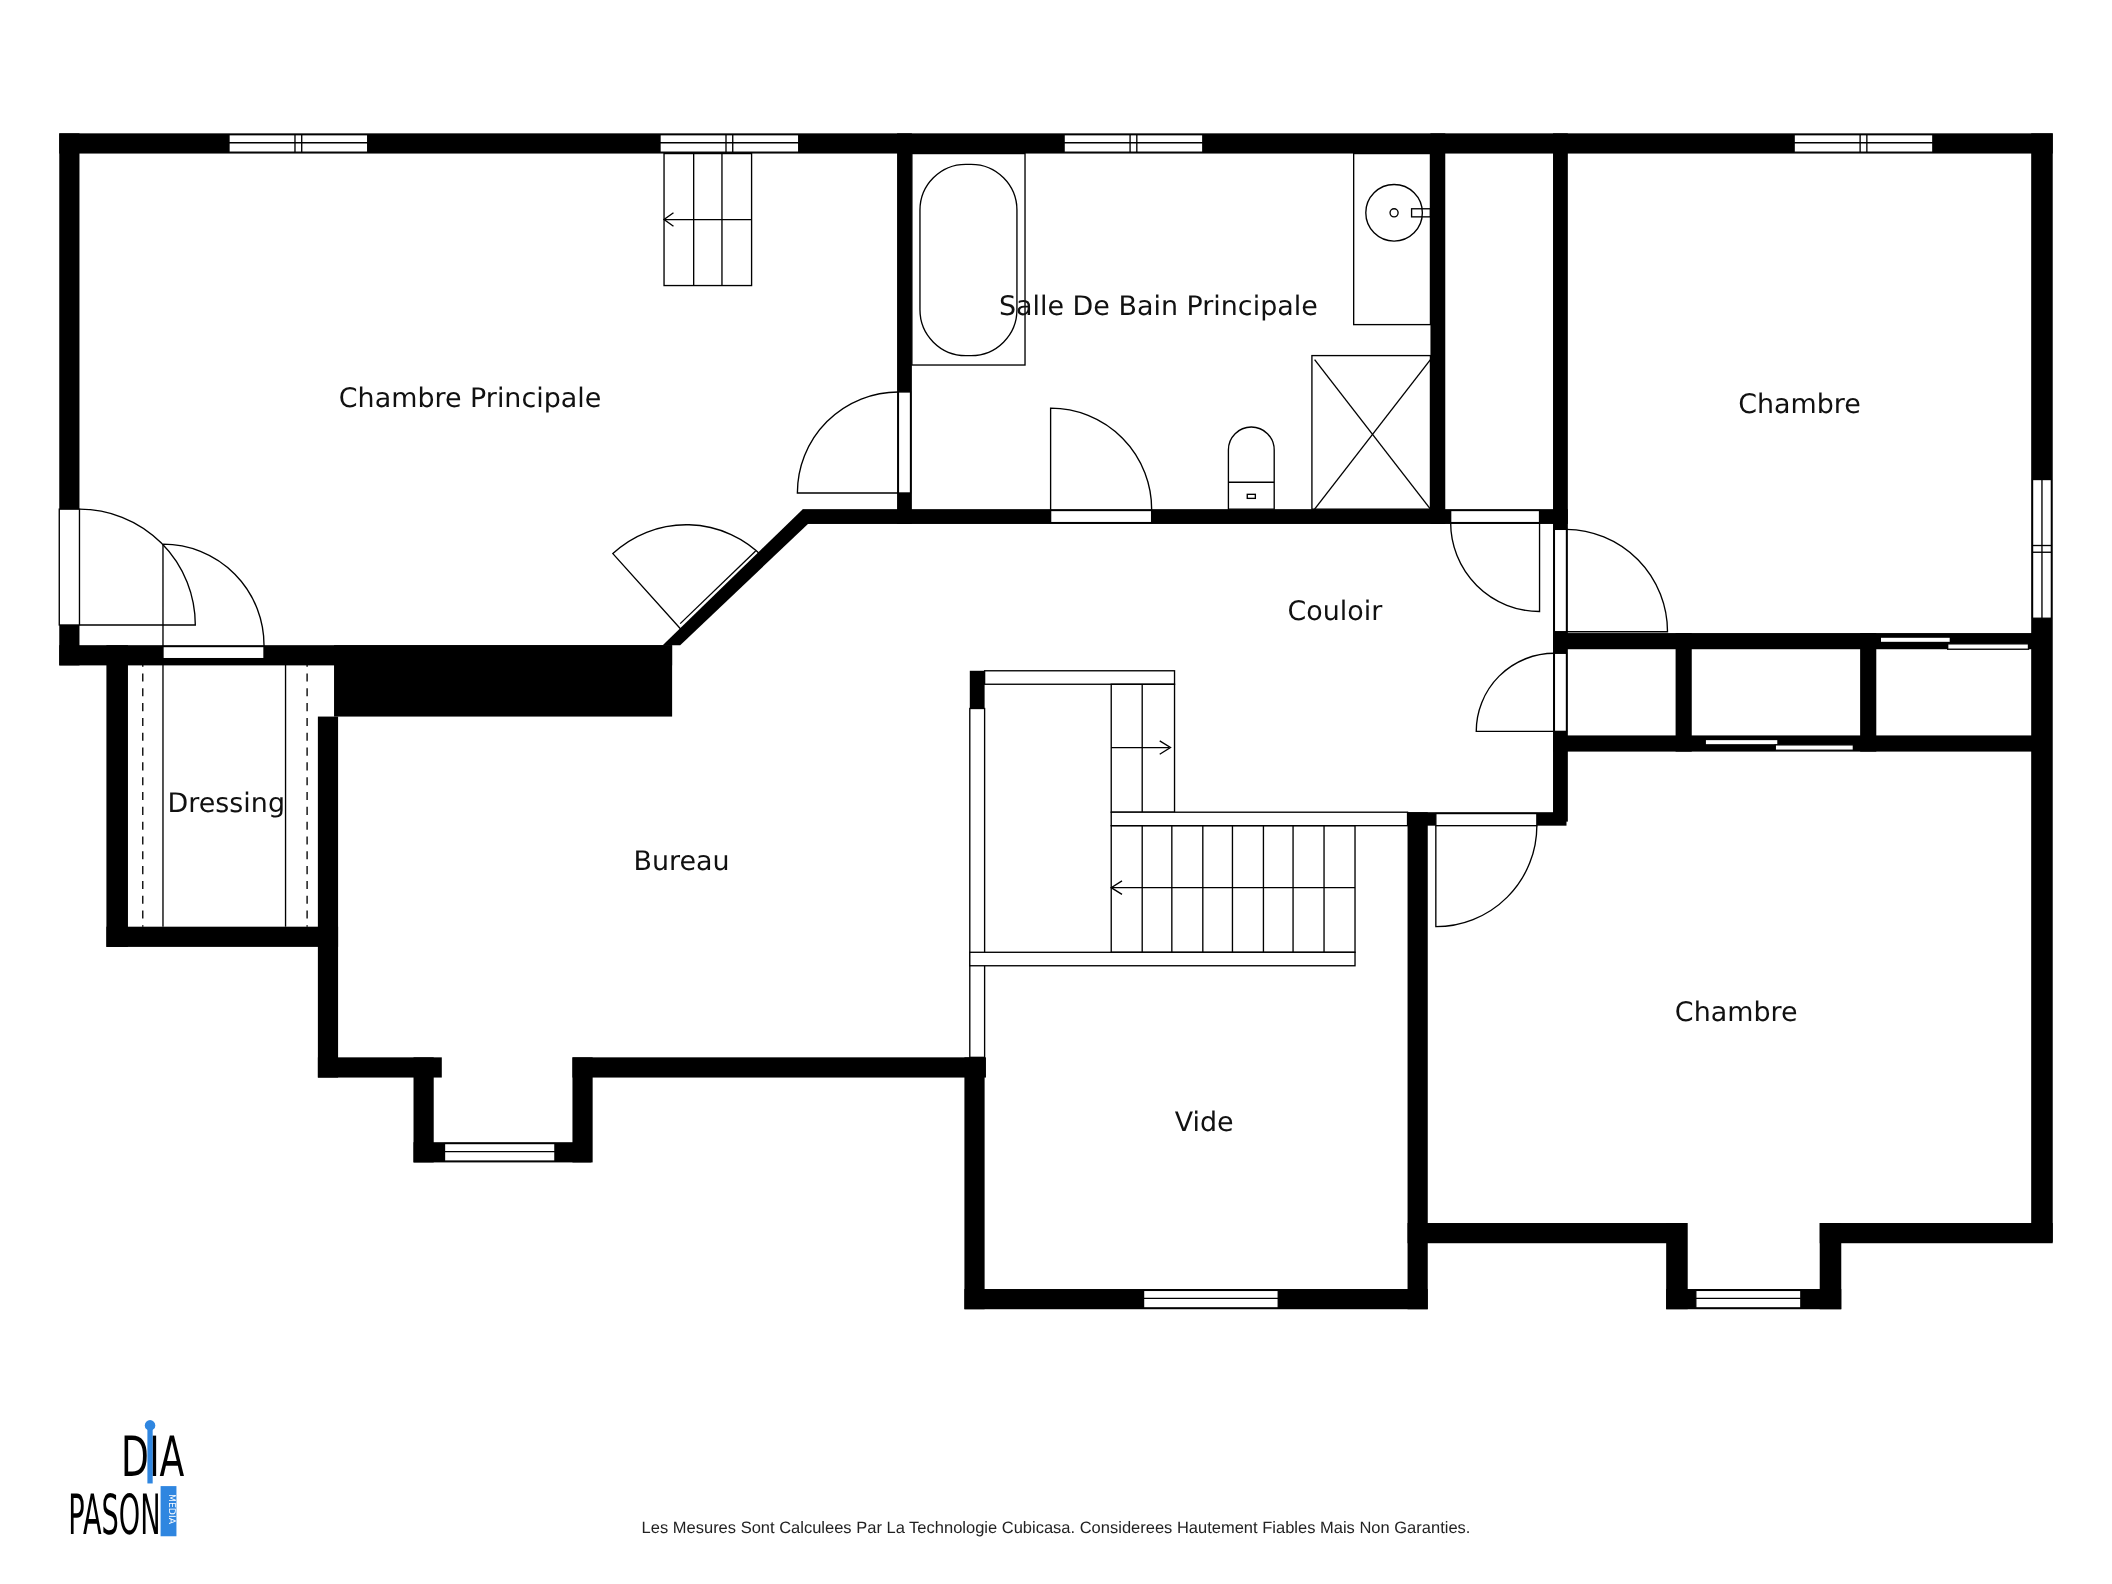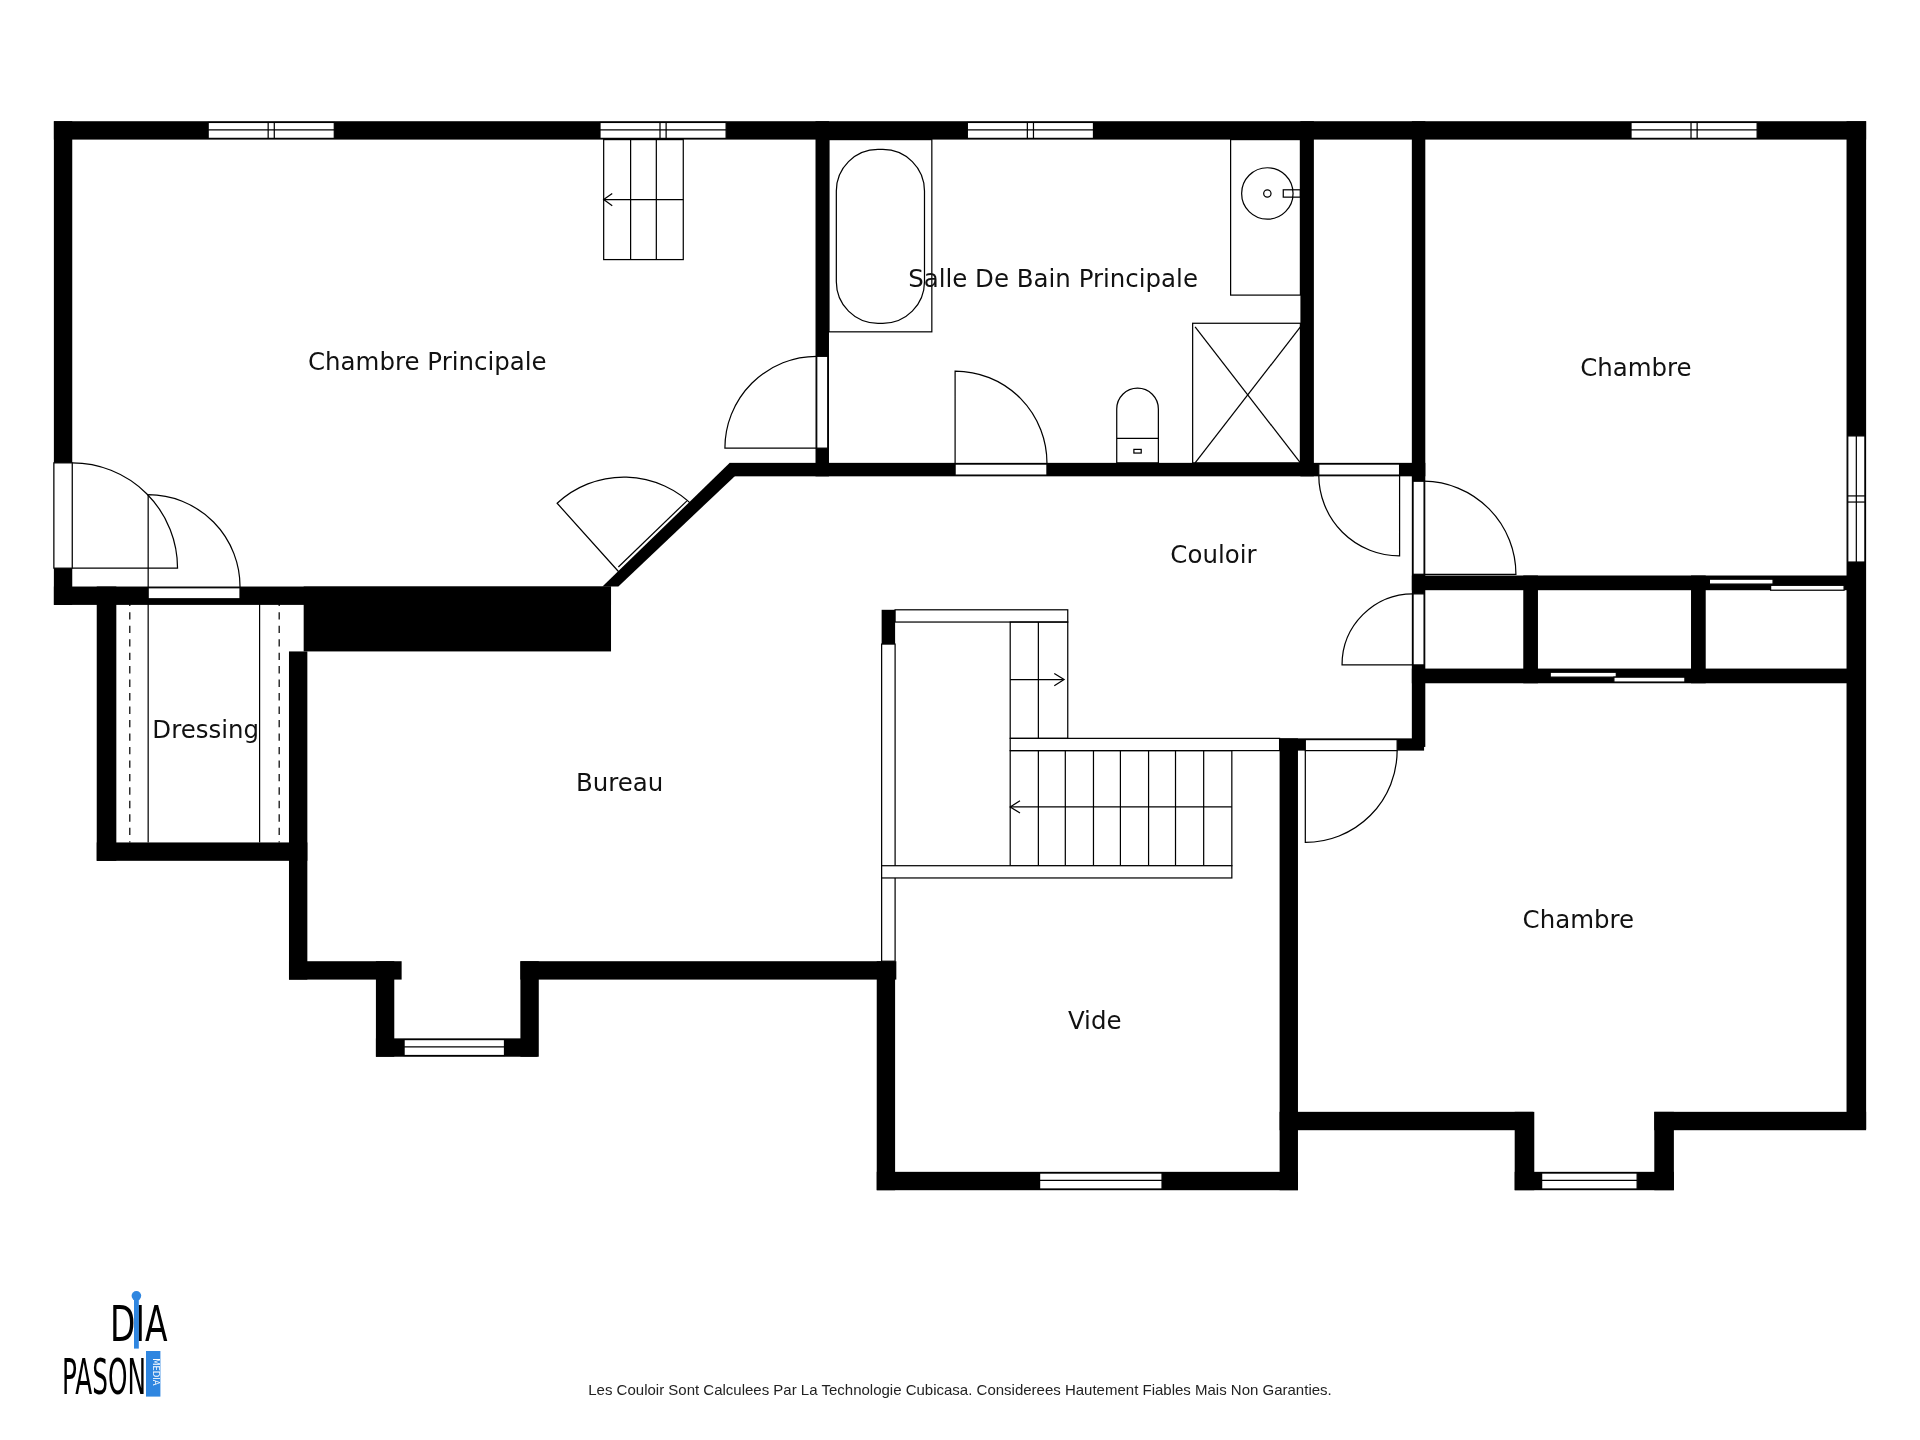--- a/index.html
+++ b/index.html
@@ -198,13 +198,13 @@
 
 <svg class="logo" viewBox="0 0 100 90" xmlns="http://www.w3.org/2000/svg">
   <text x="40" y="42" font-family="DejaVu Sans Condensed, DejaVu Sans, sans-serif" font-size="42" font-weight="normal" fill="#000" textLength="48" lengthAdjust="spacingAndGlyphs">DIA</text>
   <circle cx="62" cy="4" r="4" fill="#2f86e0"></circle>
   <rect x="60" y="4" width="4" height="44" fill="#2f86e0"></rect>
   <text x="0" y="86" font-family="DejaVu Sans, sans-serif" font-size="42" fill="#000" textLength="70" lengthAdjust="spacingAndGlyphs">PASON</text>
   <rect x="70" y="50" width="12" height="38" fill="#2f86e0"></rect>
   <text x="76" y="56" font-family="DejaVu Sans, sans-serif" font-size="7" fill="#fff" transform="rotate(90 76 56)">MEDIA</text>
 </svg>
 
-<div class="footer">Les Couloir Sont Calculees Par La Technologie Cubicasa. Considerees Hautement Fiables Mais Non Garanties.</div>
+<div class="footer">Les Mesures Sont Calculees Par La Technologie Cubicasa. Considerees Hautement Fiables Mais Non Garanties.</div>
 
 </body></html>

